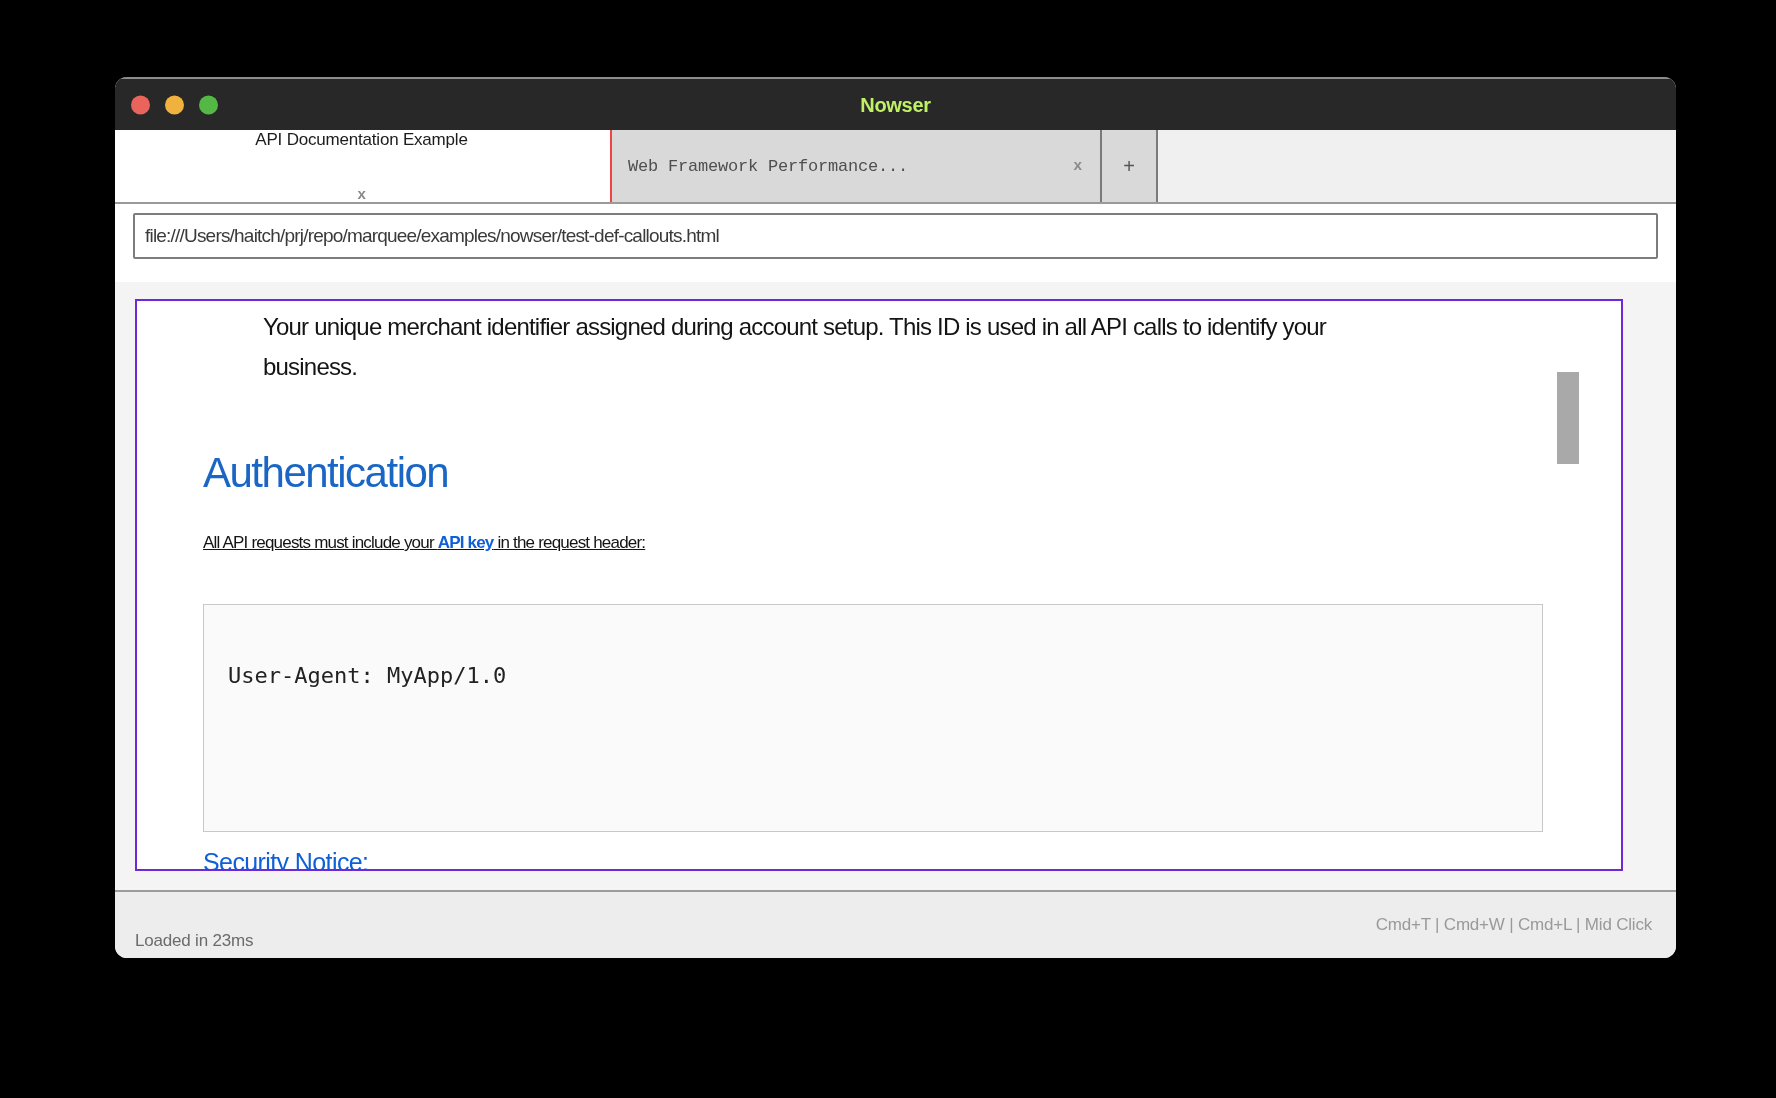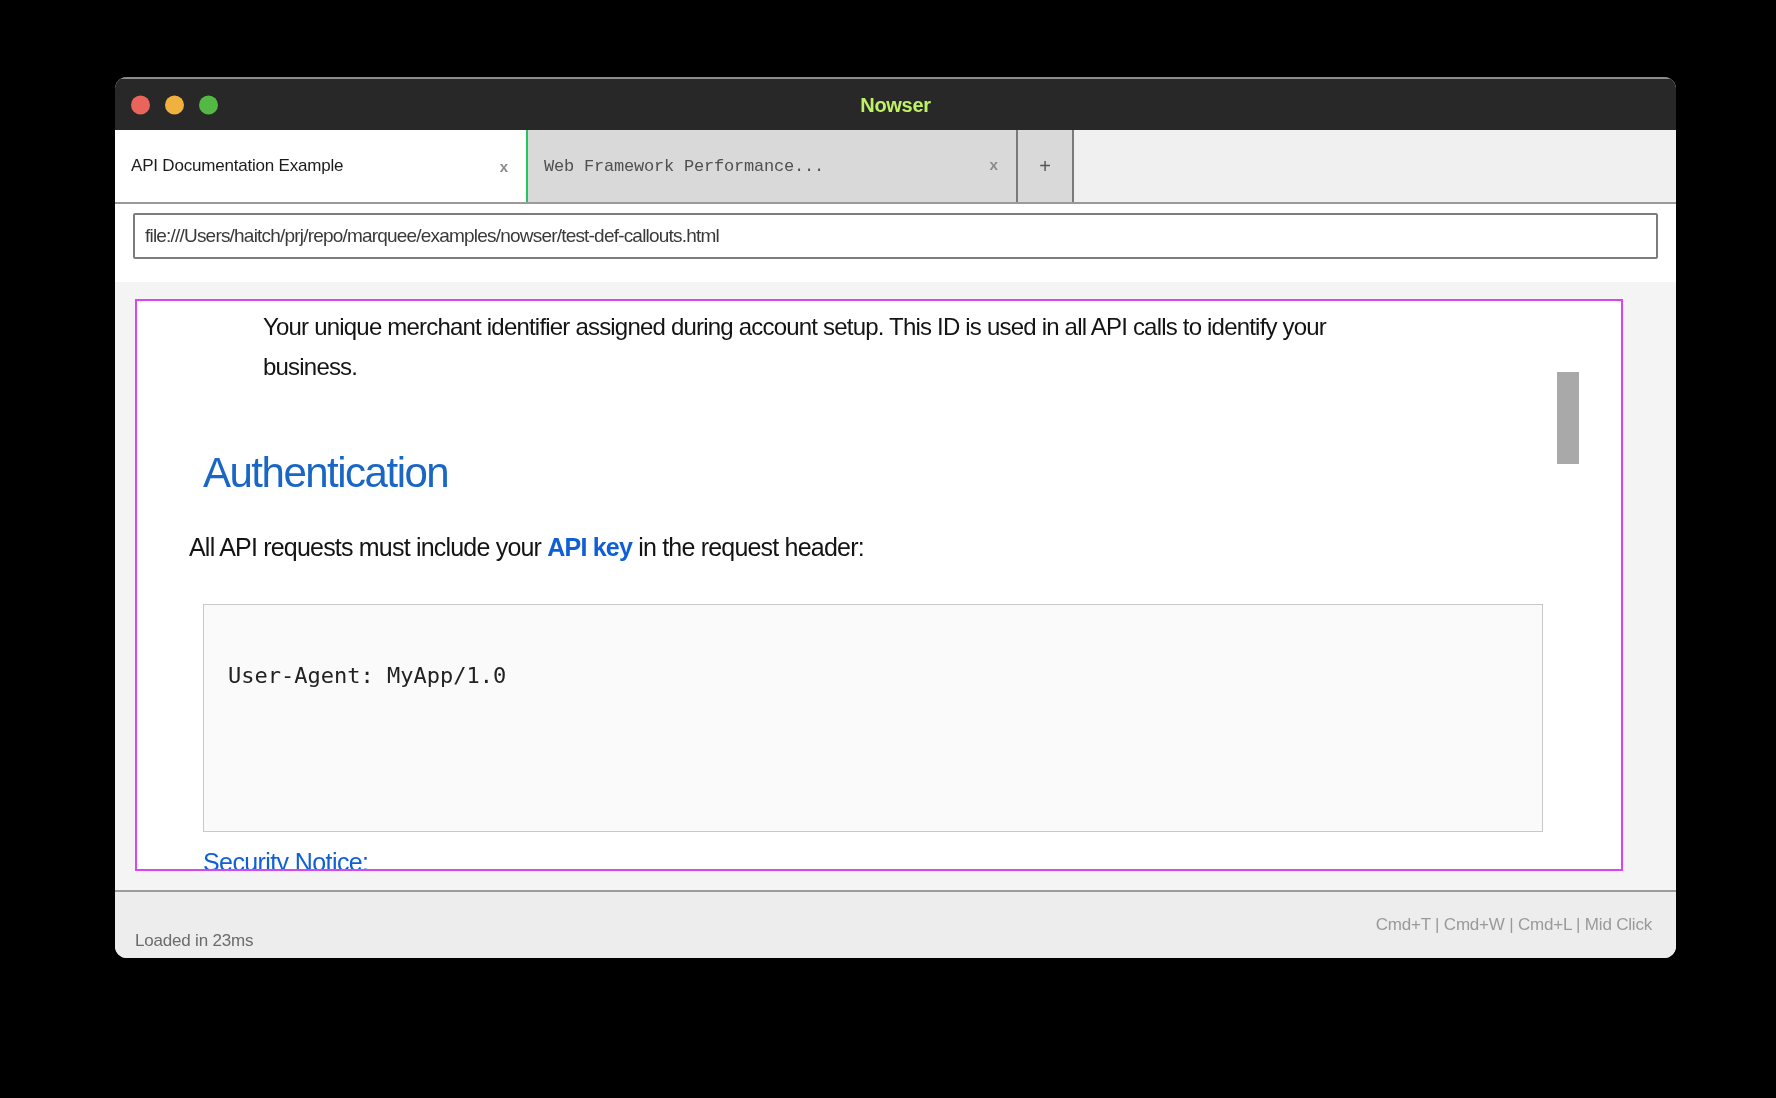--- a/index.html
+++ b/index.html
@@ -27,52 +27,52 @@
   }
   
   .tabbar{
     height:72px;flex:0 0 72px;background:#f0f0f0;display:flex;
     border-bottom:2px solid #9a9a9a;box-sizing:content-box;
   }
   .tab{
     display:flex;align-items:center;justify-content:space-between;
     box-sizing:border-box;padding:0 18px 0 16px;font-size:17px;letter-spacing:-0.2px;
   }
-  .tab-active{width:413px;background:#ffffff;border-right:2px solid #22c55e;color:#1c1c1c;}
+  .tab-active{width:497px;background:#ffffff;border-right:2px solid #ef4444;color:#1c1c1c;flex-direction:column;}
   .tab-inactive{width:490px;background:#d9d9d9;border-right:2px solid #7a7a7a;color:#4f4f4f;font-family:Liberation Mono, monospace;}
   .tab-close{color:#8a8a8a;font-weight:bold;font-size:15px;cursor:default;}
   .tab-new{
     width:56px;background:#d9d9d9;border-right:2px solid #7a7a7a;box-sizing:border-box;
     display:flex;align-items:center;justify-content:center;color:#555;font-size:20px;
   }
   
   .urlrow{height:78px;flex:0 0 78px;background:#fff;position:relative;}
   .urlinput{
     position:absolute;left:18px;right:18px;top:9px;height:46px;box-sizing:border-box;
     border:2px solid #7c7c7c;border-radius:2px;background:#fff;
     font-family:"Liberation Sans",sans-serif;font-size:19px;color:#3a3a3a;
     letter-spacing:-0.8px;padding:0 0 0 10px;outline:none;
   }
   
   .viewport{flex:1 1 auto;background:#f4f4f4;position:relative;}
   .contentbox{
     position:absolute;left:20px;top:17px;width:1488px;height:572px;box-sizing:border-box;
-    background:#fff;border:2px solid #d946ef;overflow:hidden;
+    background:#fff;border:2px solid #6d28d9;overflow:hidden;
   }
   .intro{
     position:absolute;left:126px;top:6px;width:1145px;
     font-size:24px;line-height:40px;color:#141414;letter-spacing:-0.8px;
   }
   .h2{
     position:absolute;left:66px;top:148px;
     font-size:42px;font-weight:400;color:#1a66c4;letter-spacing:-1.5px;
   }
   .para{
-    position:absolute;left:52px;top:232px;width:1300px;
-    font-size:25px;color:#141414;letter-spacing:-0.8px;
+    position:absolute;left:66px;top:232px;width:1300px;
+    font-size:17px;color:#141414;letter-spacing:-0.8px;text-decoration:underline;
   }
   .api-link{color:#0f5fd7;font-weight:bold;cursor:pointer;}
   .codebox{
     position:absolute;left:66px;top:303px;width:1340px;height:228px;box-sizing:border-box;
     background:#fafafa;border:1px solid #c8c8c8;padding:52px 24px 0 24px;
     font-family:"DejaVu Sans Mono",monospace;font-size:22px;line-height:37px;color:#222;
   }
   .security{
     position:absolute;left:66px;top:547px;
     font-size:25px;font-weight:normal;color:#0f5fd7;letter-spacing:-0.6px;

